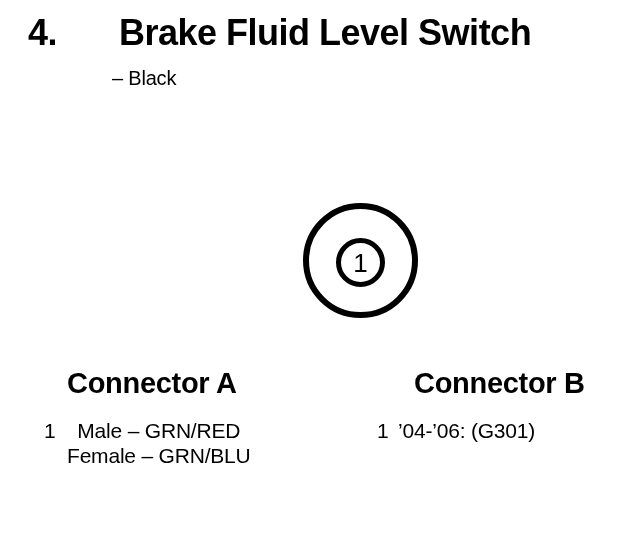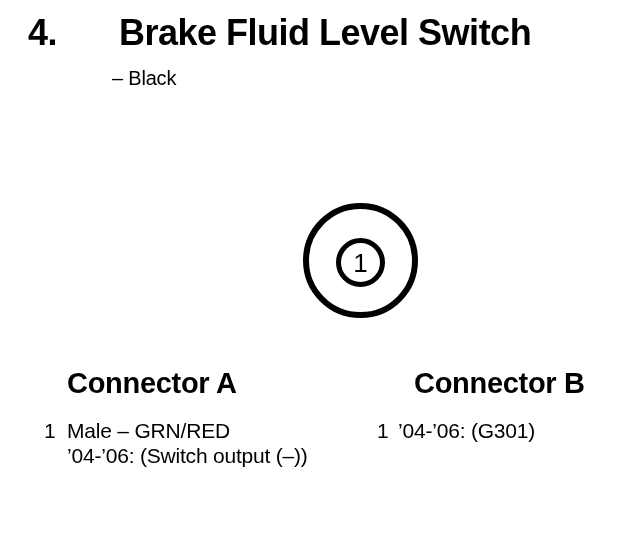--- a/index.html
+++ b/index.html
@@ -91,21 +91,21 @@
     line-height: 25px;
     letter-spacing: -0.2px;
   }
   .pin-row.a { left: 44px; }
   .pin-row.b { left: 377px; }
   .pin-number {
     width: 23px;
     flex: none;
   }
   .pin-row.b .pin-number { width: 21px; }
-  .pin-lines div { white-space: nowrap; }
+  .pin-lines div { white-space: nowrap; text-align: center; }
 </style>
 </head>
 <body>
 
 <div class="page">
 
   <div class="section-number">4.</div>
 
   <div class="page-title">Brake Fluid Level Switch</div>
 
@@ -120,21 +120,21 @@
   </div>
 
   <div class="conn-heading a">Connector A</div>
 
   <div class="conn-heading b">Connector B</div>
 
   <div class="pin-row a">
     <div class="pin-number">1</div>
     <div class="pin-lines">
       <div>Male – GRN/RED</div>
-      <div>’04-’06: (Switch output (–))</div>
+      <div>Female – GRN/BLU</div>
     </div>
   </div>
 
   <div class="pin-row b">
     <div class="pin-number">1</div>
     <div class="pin-lines">
       <div>’04-’06: (G301)</div>
     </div>
   </div>
 

